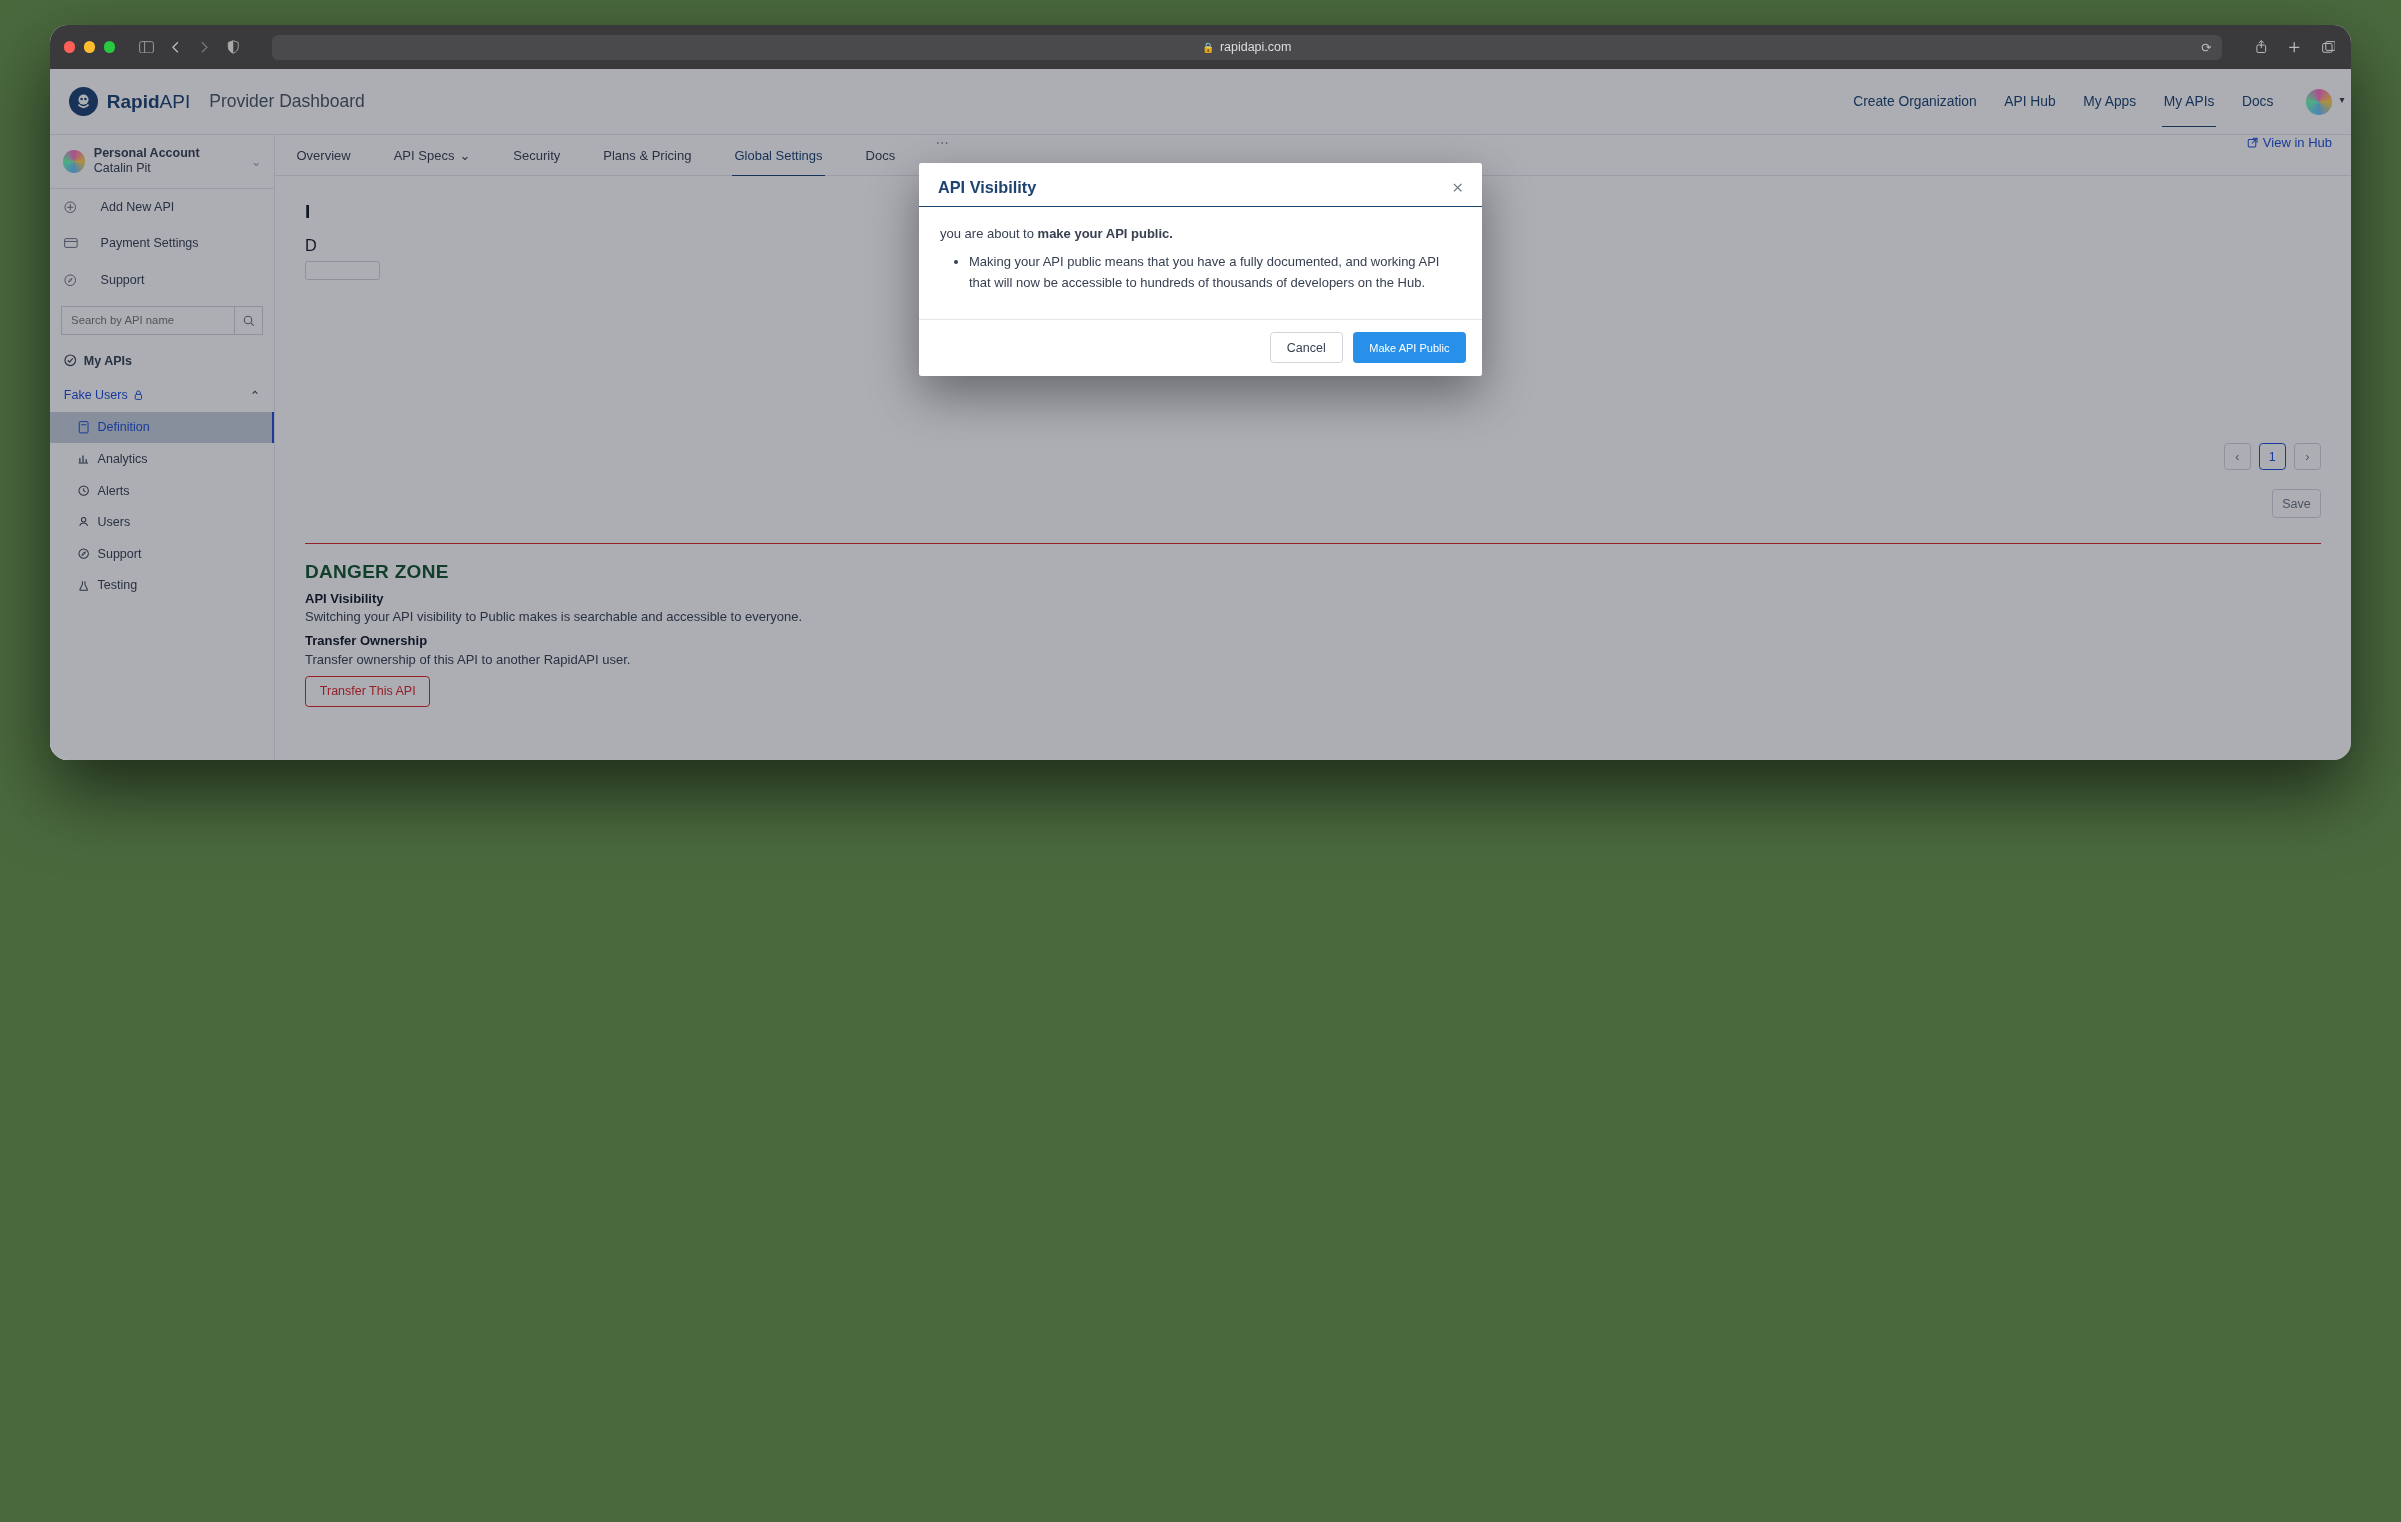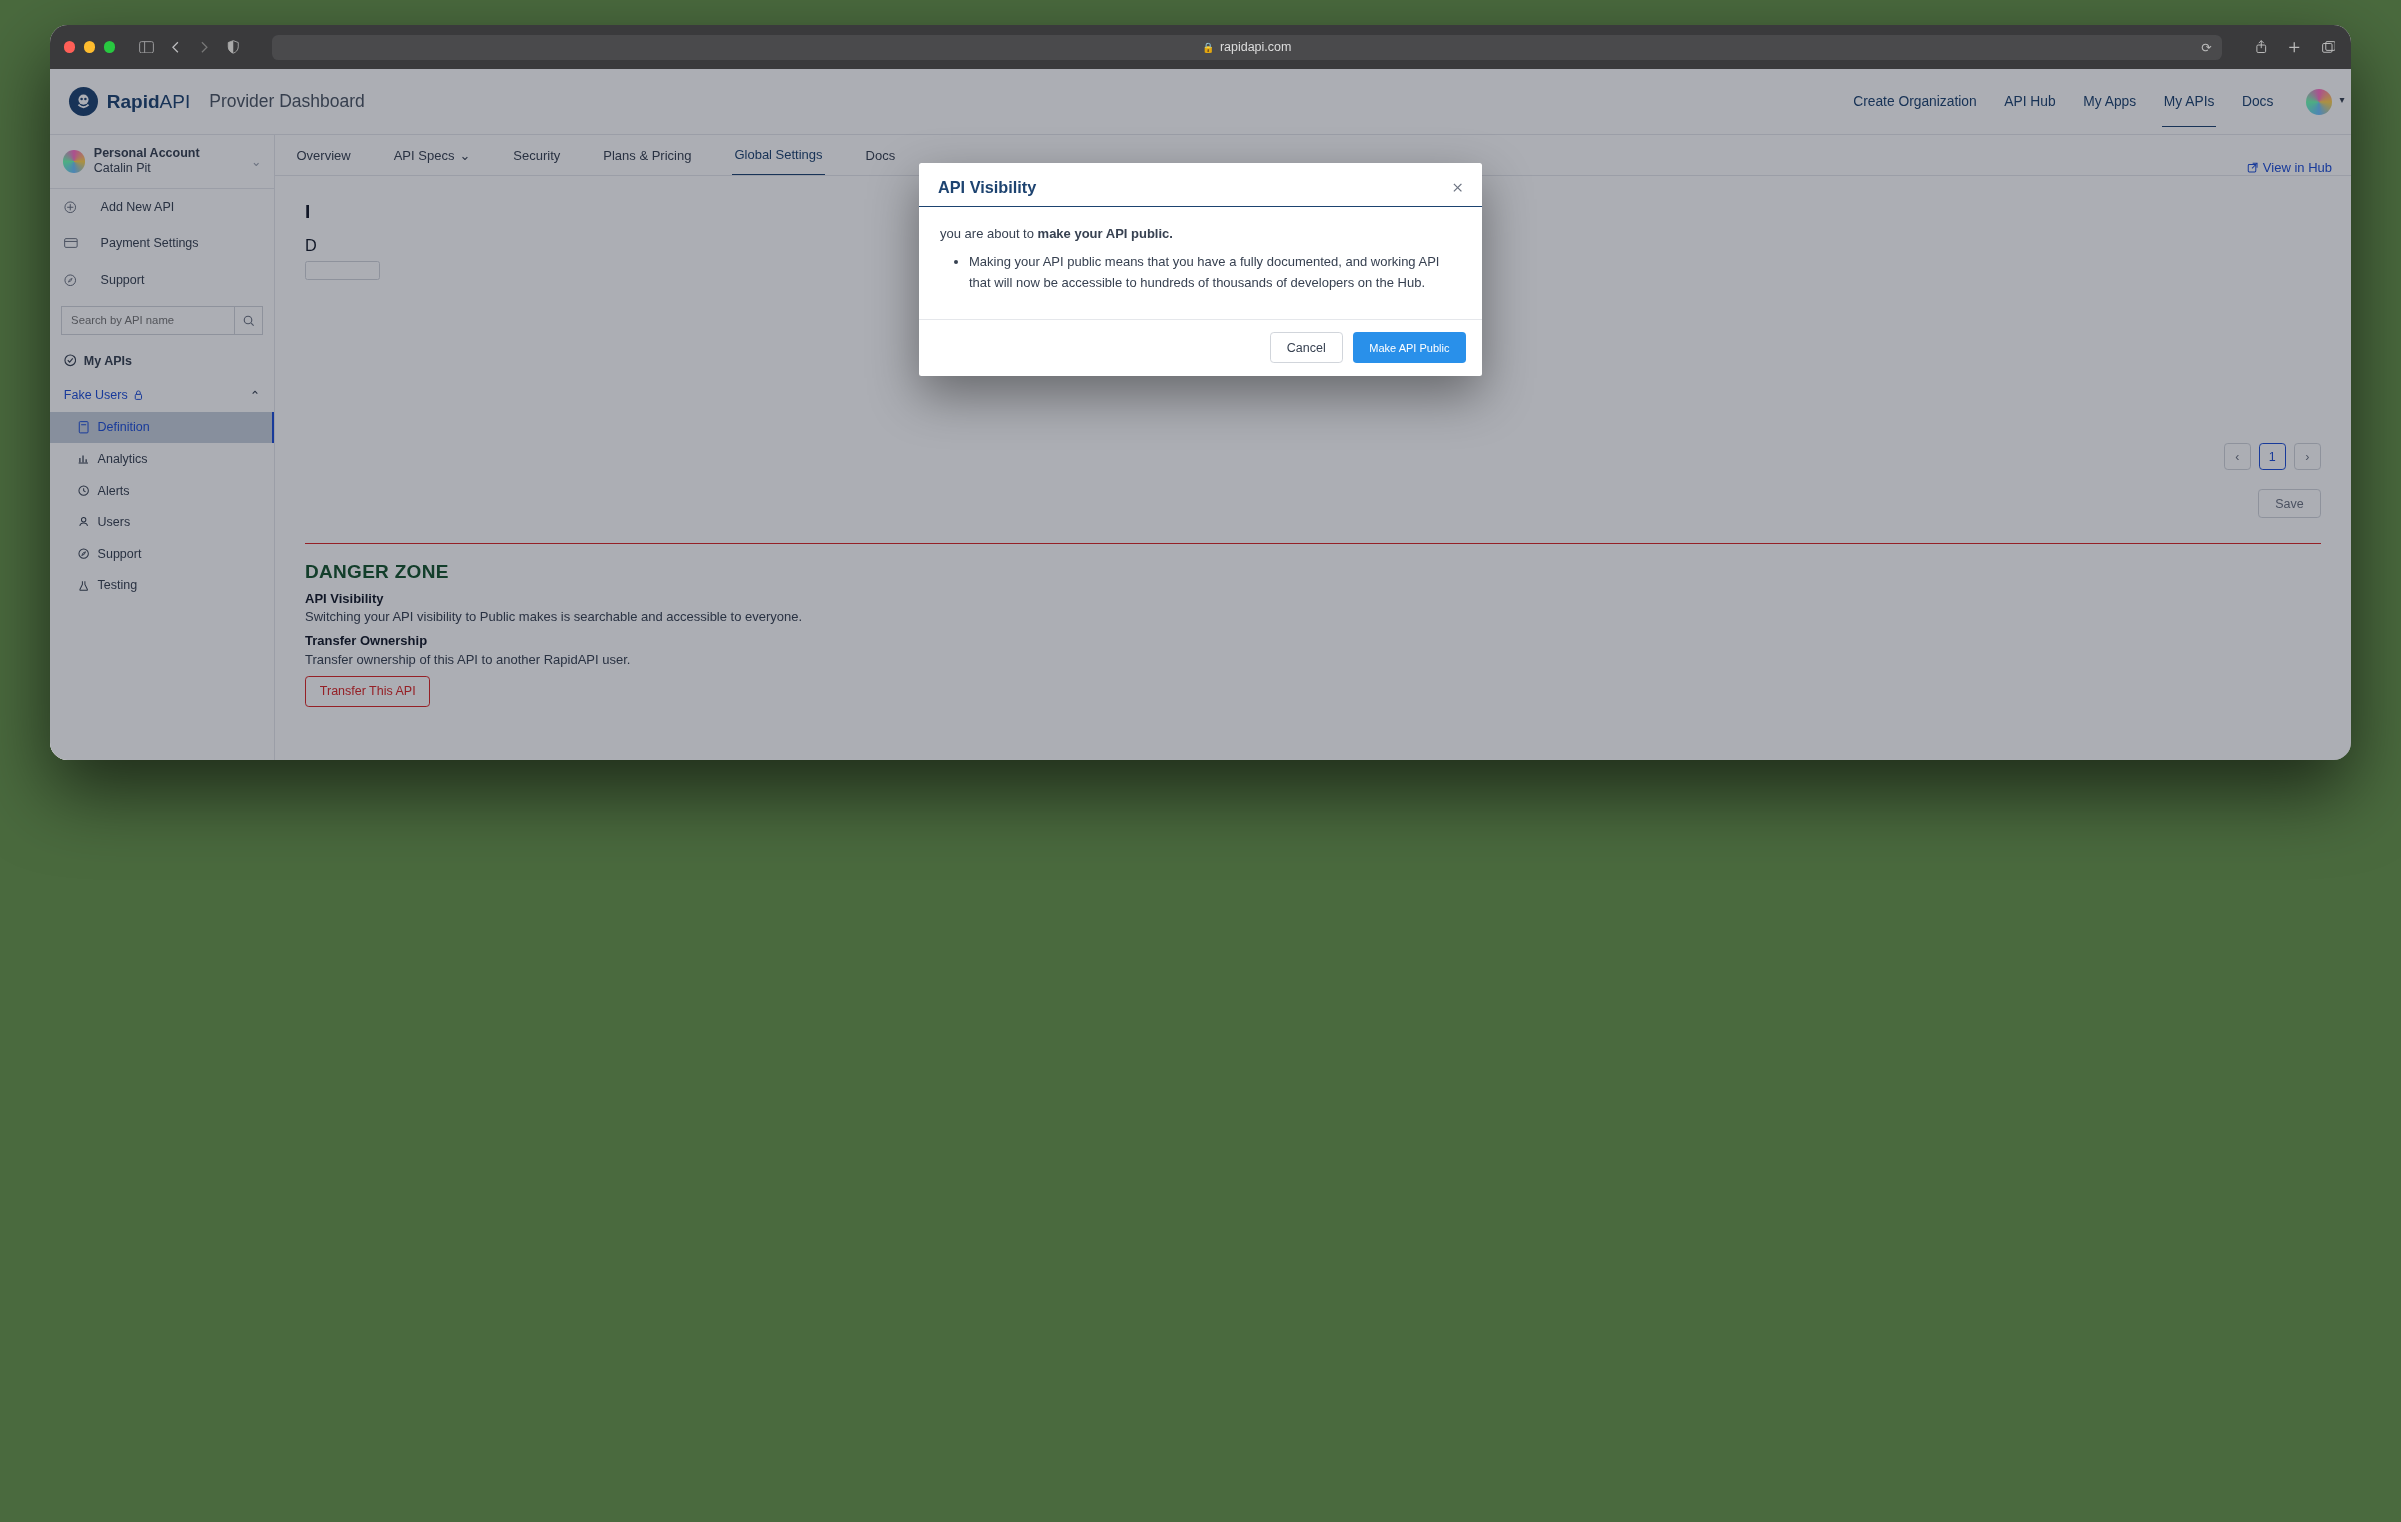--- a/index.html
+++ b/index.html
@@ -104,38 +104,38 @@
   .search-box .btn{width:30px;display:flex;align-items:center;justify-content:center;border-left:0.6px solid #d1d5db;color:#6b7280;}
   .side-section{display:flex;align-items:center;gap:7.5px;padding:11.3px 13.8px;font-weight:700;}
   .side-api{display:flex;align-items:center;gap:6.3px;padding:8.8px 13.8px;color:#1d4ed8;cursor:pointer;}
   .side-api .chev{margin-left:auto;color:#374151;}
   .side-sub{display:flex;align-items:center;gap:8.8px;padding:8.8px 13.8px 8.8px 27.5px;cursor:pointer;color:#374151;}
   .side-sub.active{background:#c6d0dc;color:#1d4ed8;border-right:2.5px solid #1d4ed8;}
   .side-sub.active .ic{color:#1d4ed8;}
 
   .content{flex:1;display:flex;flex-direction:column;}
   .tabs{
-    height:41px;border-bottom:0.6px solid #e5e7eb;display:flex;align-items:flex-end;
+    height:41px;border-bottom:0.6px solid #e5e7eb;display:flex;align-items:flex-start;
     padding:0 19px; gap:38px; font-size:13px; color:#374151;
   }
   .tab{display:flex;align-items:center;gap:5px; padding:12.5px 2.5px; cursor:pointer;}
   .tab.active{color:#1d4370;border-bottom:1.9px solid #1d4370;}
   .tabs .sp{flex:1;}
   .tabs .dots{color:#6b7280;}
   .viewhub{color:#1d4ed8;display:flex;align-items:center;gap:5px;}
 
   .page {
     padding: 25px 30px;
     color:#374151;
   }
   .letterD{font-size:16.3px;color:#111827;}
   .pager{display:flex;gap:7.5px;justify-content:flex-end;margin-top:163px;}
   .pgbtn{width:27.5px;height:27.5px;border:0.6px solid #d1d5db;border-radius:3.8px;display:flex;align-items:center;justify-content:center;color:#6b7280;font-size:12.5px;}
   .pgbtn.cur{border-color:#1d4ed8;color:#1d4ed8;}
-  .savebtn{margin-left:auto;margin-top:19px;width:63px;height:29px;border:0.6px solid #d1d5db;border-radius:3.8px;background:#fff;color:#6b7280;font-size:12.5px;display:block;}
+  .savebtn{margin-left:auto;margin-top:19px;width:49px;height:29px;border:0.6px solid #d1d5db;border-radius:3.8px;background:#fff;color:#6b7280;font-size:12.5px;display:block;}
   .page hr{border:0;border-top:1.3px solid #dc2626;margin:25px 0 16.3px;}
   .danger-title{color:#14532d;font-size:19px;letter-spacing:0.3px;margin-bottom:8px;}
   .sect-title{font-weight:700;font-size:13px;margin-bottom:3.8px;color:#111827;}
   .sect-desc{font-size:13px;margin-bottom:8.8px;}
   .toggle{display:flex;align-items:center;gap:7.5px;margin-bottom:19px;}
   .switch{width:33px;height:17.5px;border-radius:8.8px;background:#d1d5db;position:relative;}
   .switch::after{content:"";position:absolute;left:1.9px;top:1.9px;width:13.8px;height:13.8px;border-radius:50%;background:#fff;box-shadow:0 0.6px 1.3px rgba(0,0,0,.3);}
   .transfer-btn{border:0.9px solid #dc2626;color:#dc2626;background:#fff;padding:7.5px 13.8px;border-radius:3.8px;font-size:12.5px;}
 
   

